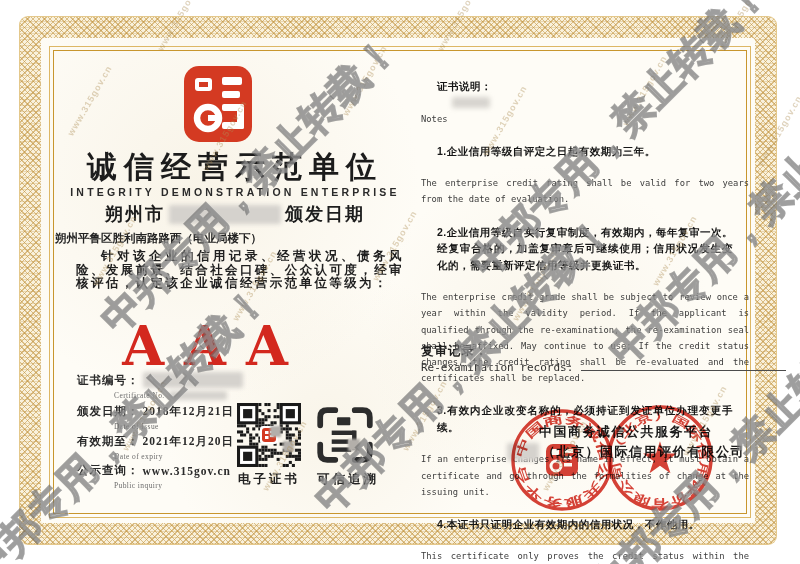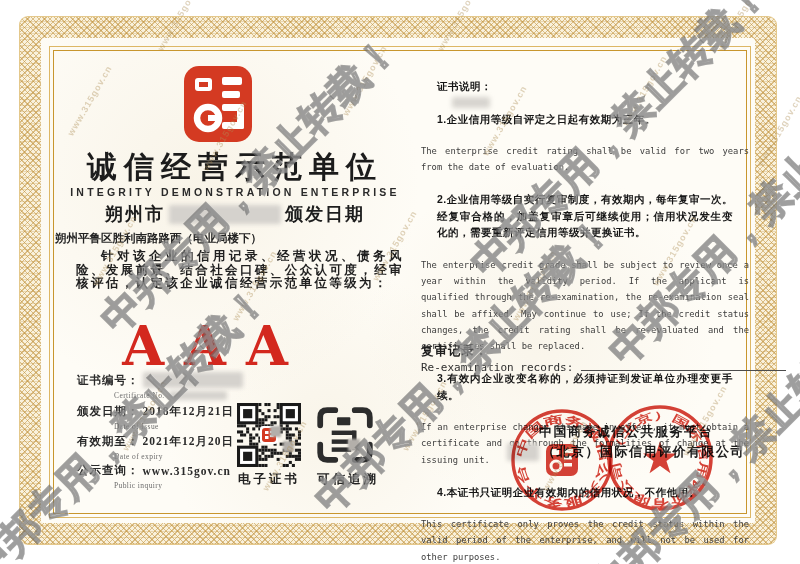--- a/index.html
+++ b/index.html
@@ -320,20 +320,21 @@
         <rect x="43" y="30" width="5" height="22"></rect>
         <rect x="20" y="49" width="22" height="5"></rect>
       </g>
     </svg>
   </div>
   <div class="qr-caption">电子证书</div>
   <div class="trace-caption">可信追溯</div>
 
   <div class="notes">
     <p class="nzh">证书说明：</p>
+    <p class="nen">Notes</p>
     <p class="nzh">1.企业信用等级自评定之日起有效期为三年。</p>
     <p class="nen">The enterprise credit rating shall be valid for two years from the date of evaluation.</p>
     <p class="nzh">2.企业信用等级自实行复审制度，有效期内，每年复审一次。经复审合格的，加盖复审章后可继续使用；信用状况发生变化的，需要重新评定信用等级并更换证书。</p>
     <p class="nen">The enterprise credit grade shall be subject to review once a year within the validity period. If the applicant is qualified through the re-examination, the re-examination seal shall be affixed. May continue to use; If the credit status changes, the credit rating shall be re-evaluated and the certificates shall be replaced.</p>
     <p class="nzh">3.有效内企业改变名称的，必须持证到发证单位办理变更手续。</p>
     <p class="nen">If an enterprise changes its name in effect, it must obtain a certificate and go through the formalities of change at the issuing unit.</p>
     <p class="nzh">4.本证书只证明企业有效期内的信用状况，不作他用。</p>
     <p class="nen">This certificate only proves the credit status within the valid period of the enterprise, and will not be used for other purposes.</p>
     <p class="nzh">5.本证书不得涂改，转借。</p>
     <p class="nen">This certificate shall not be altered or lent.</p>

